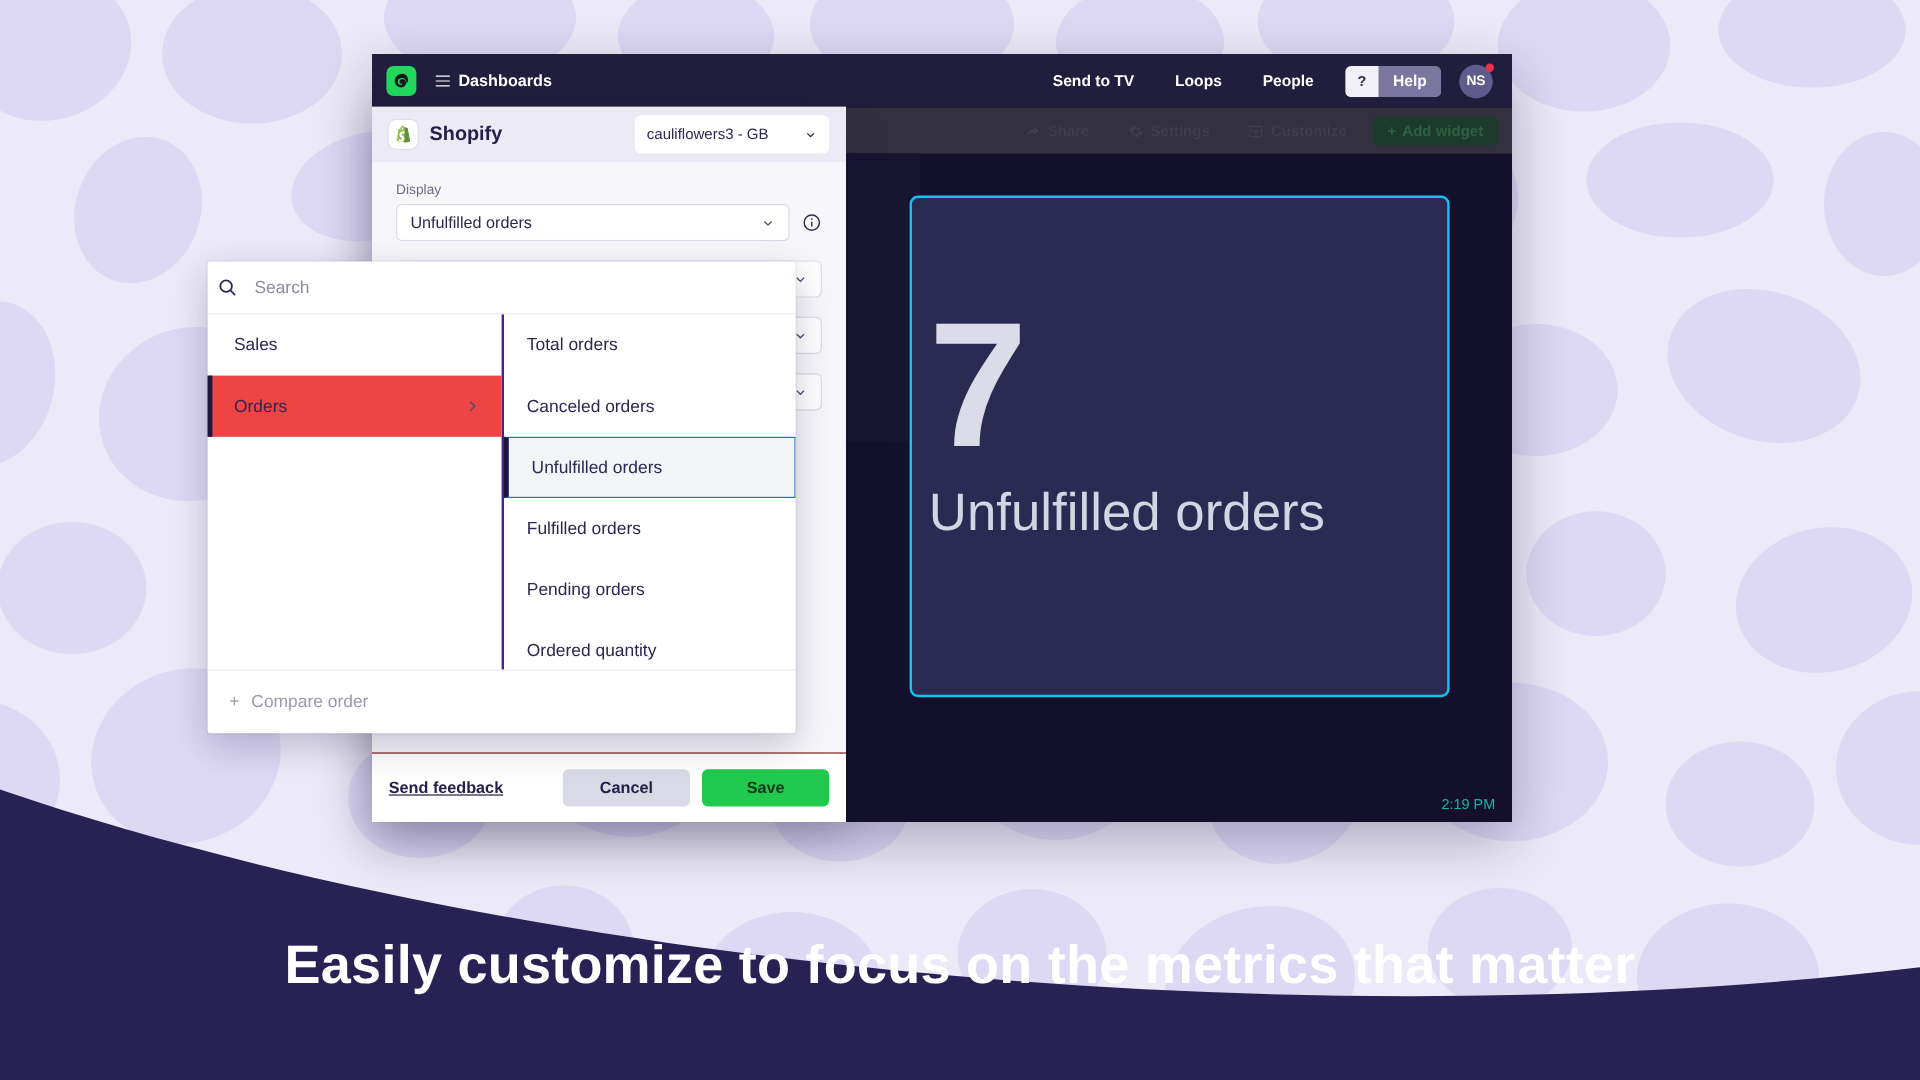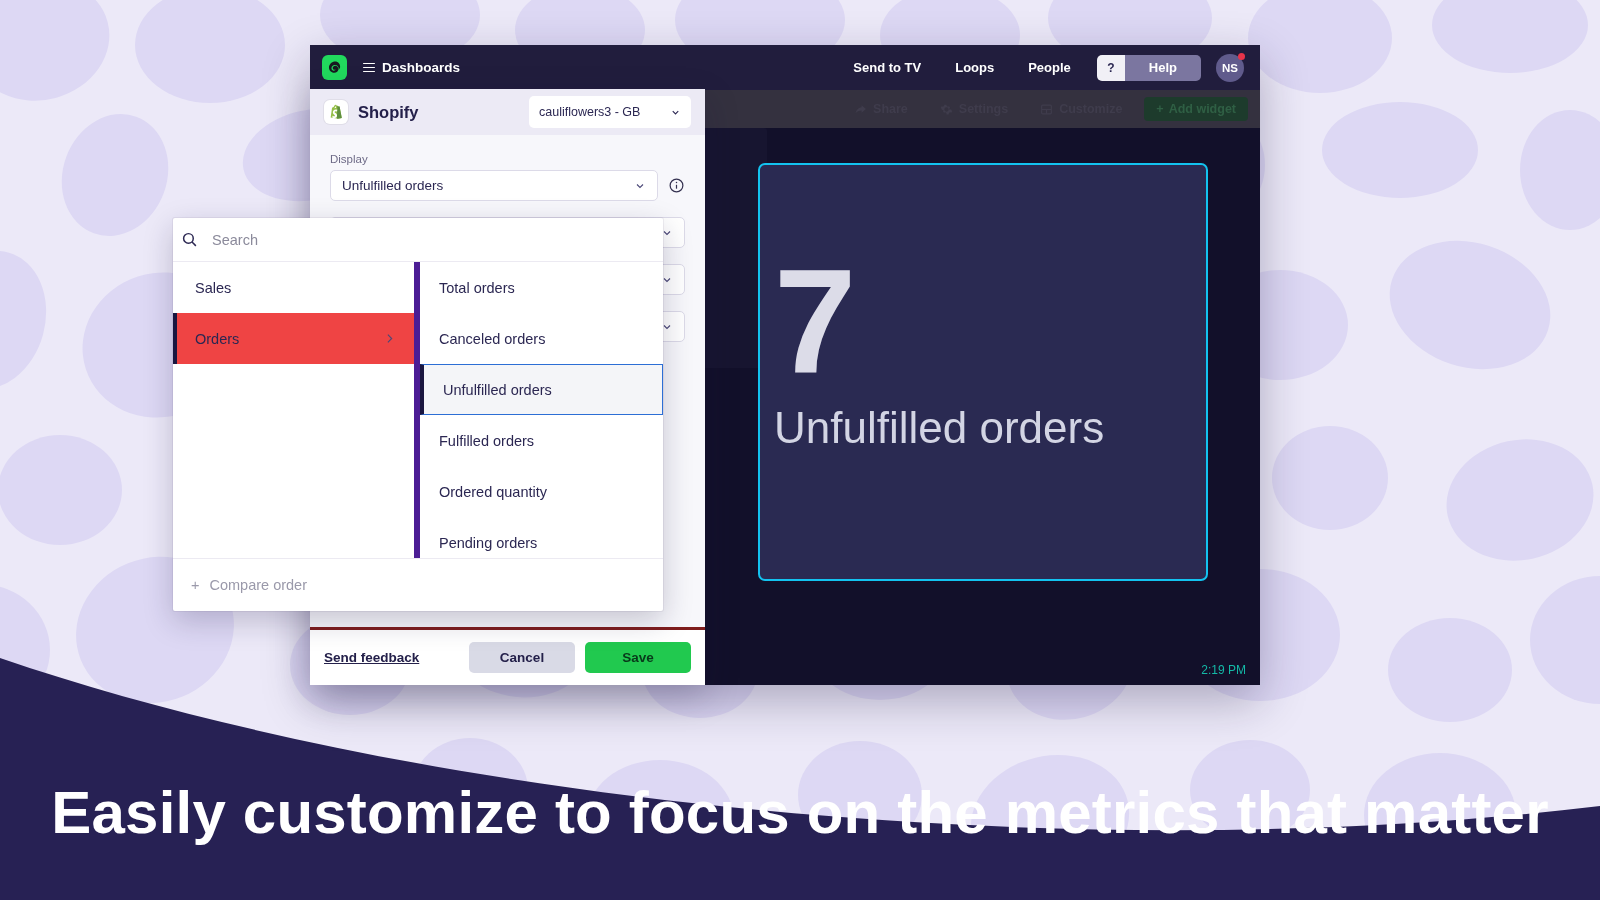--- a/index.html
+++ b/index.html
@@ -13,21 +13,21 @@
   
   #bg-blobs { position: absolute; inset: 0; width: 1600px; height: 900px; z-index: 0; }
   #bottom-curve { position: absolute; left: 0; bottom: 0; width: 1600px; height: 330px; z-index: 1; }
 
   
   .caption {
     position: absolute; z-index: 5;
     left: 0; right: 0; top: 778px;
     text-align: center;
     color: #ffffff;
-    font-size: 60px;
+    font-size: 45px;
     font-weight: bold;
     letter-spacing: 0.2px;
   }
 
   
   .app-window {
     position: absolute; z-index: 3;
     left: 310px; top: 45px;
     width: 950px; height: 640px;
     background: #1c1a33;
@@ -58,21 +58,21 @@
     color: #fff; font-size: 13px; font-weight: bold; padding: 0 16px;
     text-decoration: none; white-space: nowrap;
   }
   .help-group { display: flex; margin-left: 8px; border-radius: 5px; overflow: hidden; }
   .help-q {
     background: #f1f0f6; color: #2b2752; font-size: 12px; font-weight: bold;
     width: 28px; height: 26px; display: flex; align-items: center; justify-content: center;
   }
   .help-btn {
     background: #7b76a0; color: #fff; font-size: 13px; font-weight: bold;
-    height: 26px; display: flex; align-items: center; padding: 0 24px;
+    height: 26px; display: flex; align-items: center; padding: 0 12px;
   }
   .avatar-wrap { position: relative; margin-left: 13px; margin-right: 4px; }
   .avatar {
     width: 28px; height: 28px; border-radius: 50%;
     background: #605b8c; color: #fff;
     font-size: 11.5px; font-weight: bold;
     display: flex; align-items: center; justify-content: center;
   }
   .avatar-dot {
     position: absolute; top: -1px; right: -1px;
@@ -172,21 +172,21 @@
   .select-box {
     flex: 1; height: 31px; background: #fff;
     border: 1px solid #dcdae8; border-radius: 5px;
     display: flex; align-items: center; padding: 0 11px;
     color: #2b2752; font-size: 13.5px;
   }
   .select-box .chev { margin-left: auto; }
   .info-icon { flex: none; }
 
   .modal-foot {
-    height: 58px; border-top: 3px solid #7f1d1d;
+    height: 58px; border-top: 1px solid #7f1d1d;
     display: flex; align-items: center; padding: 0 14px; gap: 10px;
     background: #fff;
   }
   .send-feedback {
     color: #24204a; font-size: 13.5px; font-weight: bold;
     text-decoration: underline; cursor: pointer;
   }
   .btn {
     border: none; border-radius: 5px; height: 31px;
     font-size: 13.5px; font-weight: bold; cursor: pointer;
@@ -207,21 +207,21 @@
   .picker-search {
     height: 44px; display: flex; align-items: center; gap: 14px;
     padding: 0 8px; border-bottom: 1px solid #eceaf2;
   }
   .picker-search input {
     border: none; outline: none; font-size: 14.5px; color: #2b2752;
     font-family: inherit; flex: 1; background: transparent;
   }
   .picker-search input::placeholder { color: #8b8a9b; }
   .picker-cols { flex: 1; display: flex; min-height: 0; }
-  .picker-col-left { width: 247px; border-right: 6px solid #4c1d95; }
+  .picker-col-left { width: 247px; border-right: 2px solid #4c1d95; }
   .picker-col-right { flex: 1; overflow: hidden; }
 
   .cat-item {
     height: 51px; display: flex; align-items: center;
     padding: 0 18px; font-size: 14.5px; color: #2b2752;
     border-left: 4px solid transparent; cursor: pointer;
   }
   .cat-item.active { background: #ef4444; border-left-color: #1a1640; font-weight: normal; }
   .cat-item .chev-r { margin-left: auto; }
 
@@ -501,24 +501,24 @@
       <div class="metric-item">
         <span>Canceled orders</span>
       </div>
       <div class="metric-item selected">
         <span>Unfulfilled orders</span>
       </div>
       <div class="metric-item">
         <span>Fulfilled orders</span>
       </div>
       <div class="metric-item">
+        <span>Pending orders</span>
+      </div>
+      <div class="metric-item">
         <span>Ordered quantity</span>
-      </div>
-      <div class="metric-item">
-        <span>Pending orders</span>
       </div>
     </div>
   </div>
 
   <div class="picker-foot">
     <span>+</span>
     <span>Compare order</span>
   </div>
 </div>
 

